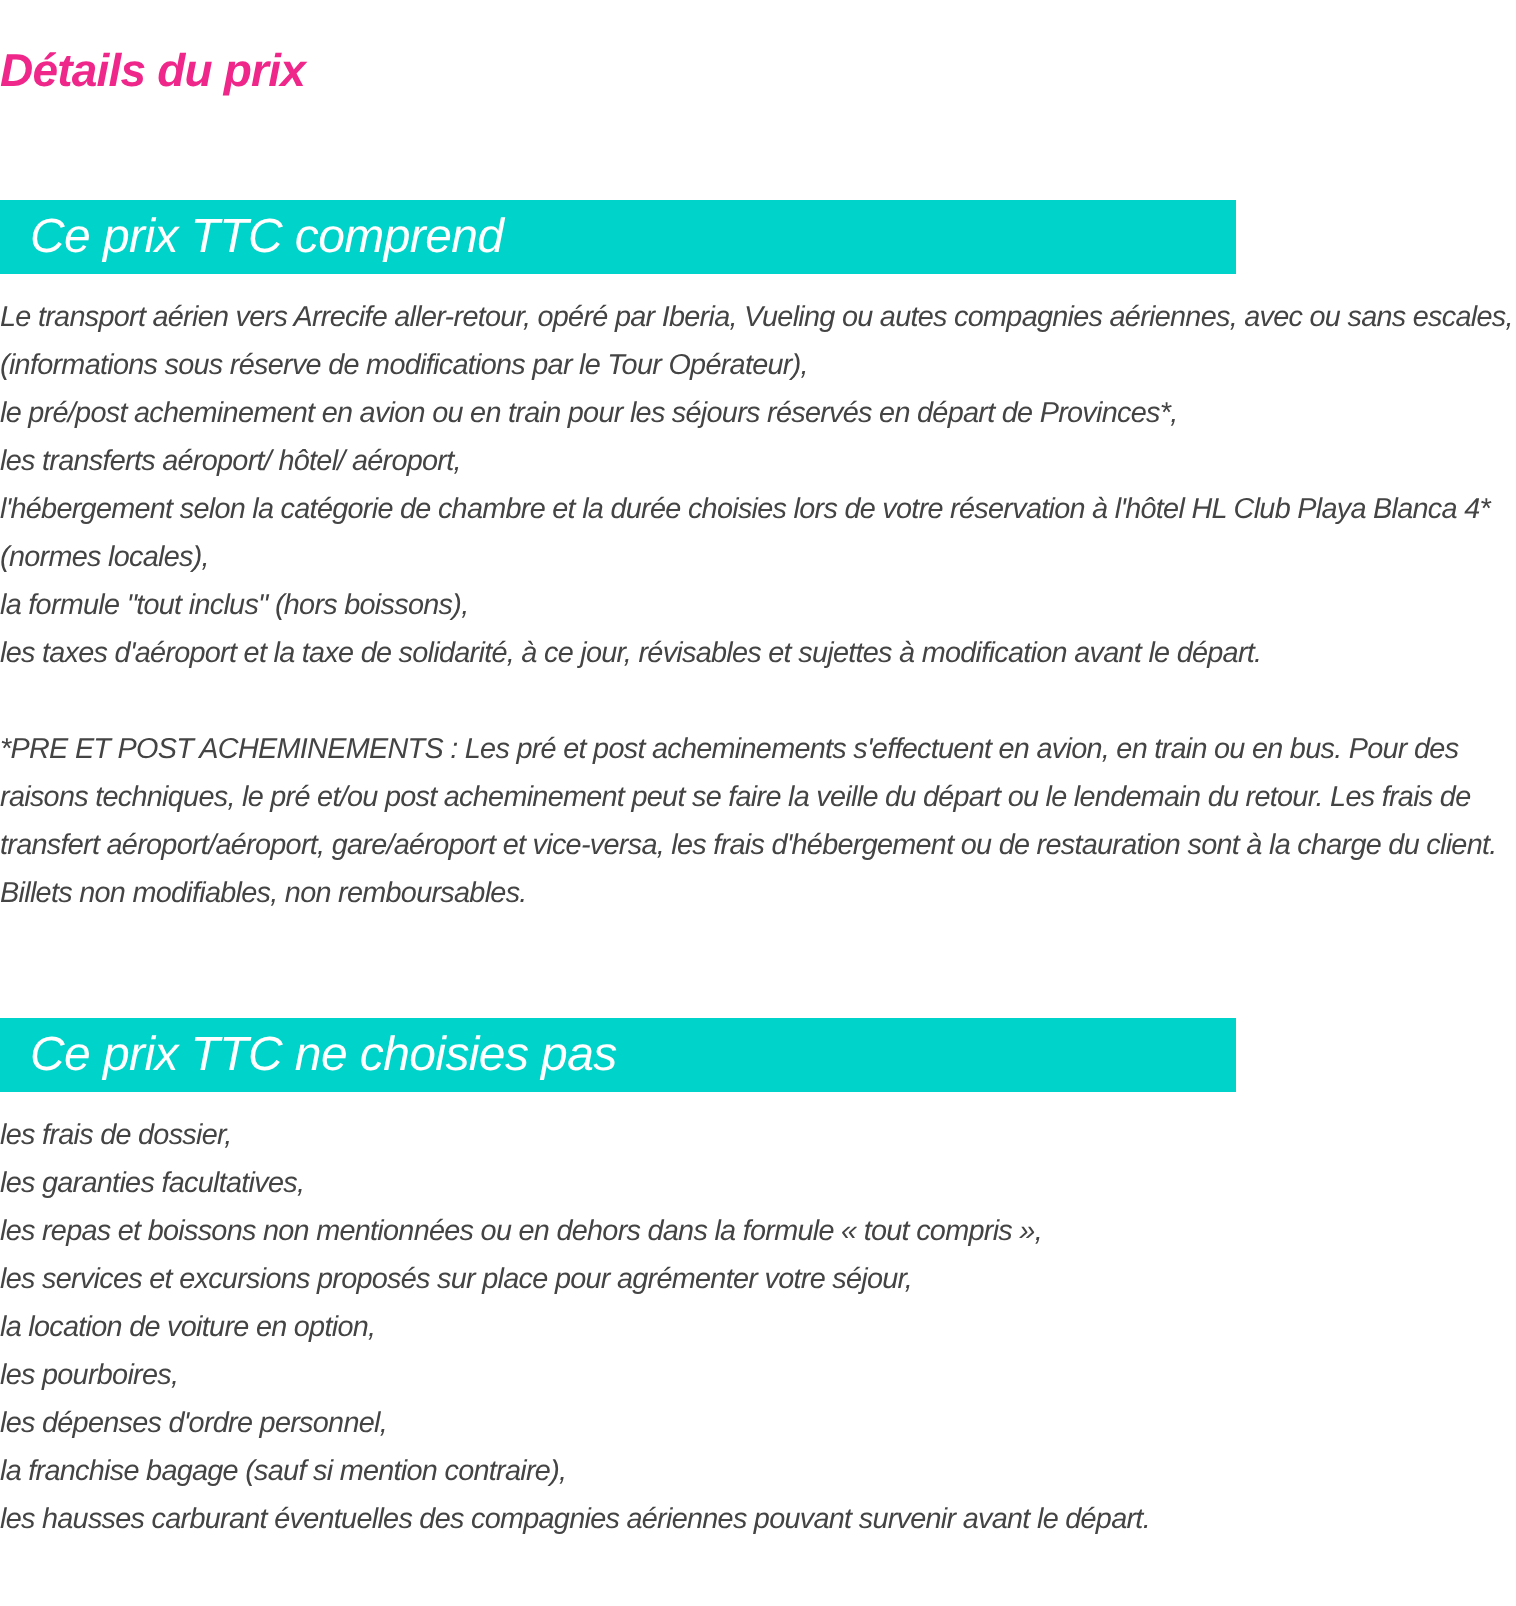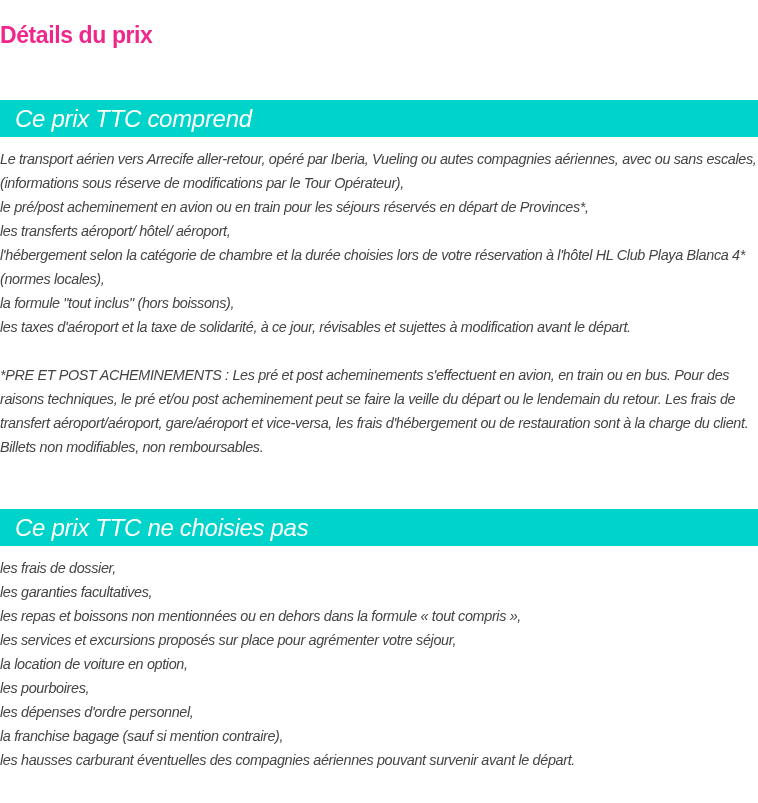--- a/index.html
+++ b/index.html
@@ -14,29 +14,30 @@
       position: relative;
       font-family: "Liberation Sans", "DejaVu Sans", sans-serif;
       color: #444444;
     }
     .page-title {
       position: absolute;
       left: 0;
       top: 19px;
       margin: 0;
       font-size: 23px;
+      font-style: italic;
       font-weight: bold;
       color: #f0278a;
       letter-spacing: -0.4px;
       line-height: 32px;
     }
     .section-band {
       position: absolute;
       left: 0;
-      width: 758px;
+      width: 618px;
       height: 37px;
       background: #00d3c9;
       color: #ffffff;
       font-size: 24px;
       font-style: italic;
       line-height: 37px;
       box-sizing: border-box;
       padding-left: 15px;
       letter-spacing: -0.3px;
       margin: 0;

